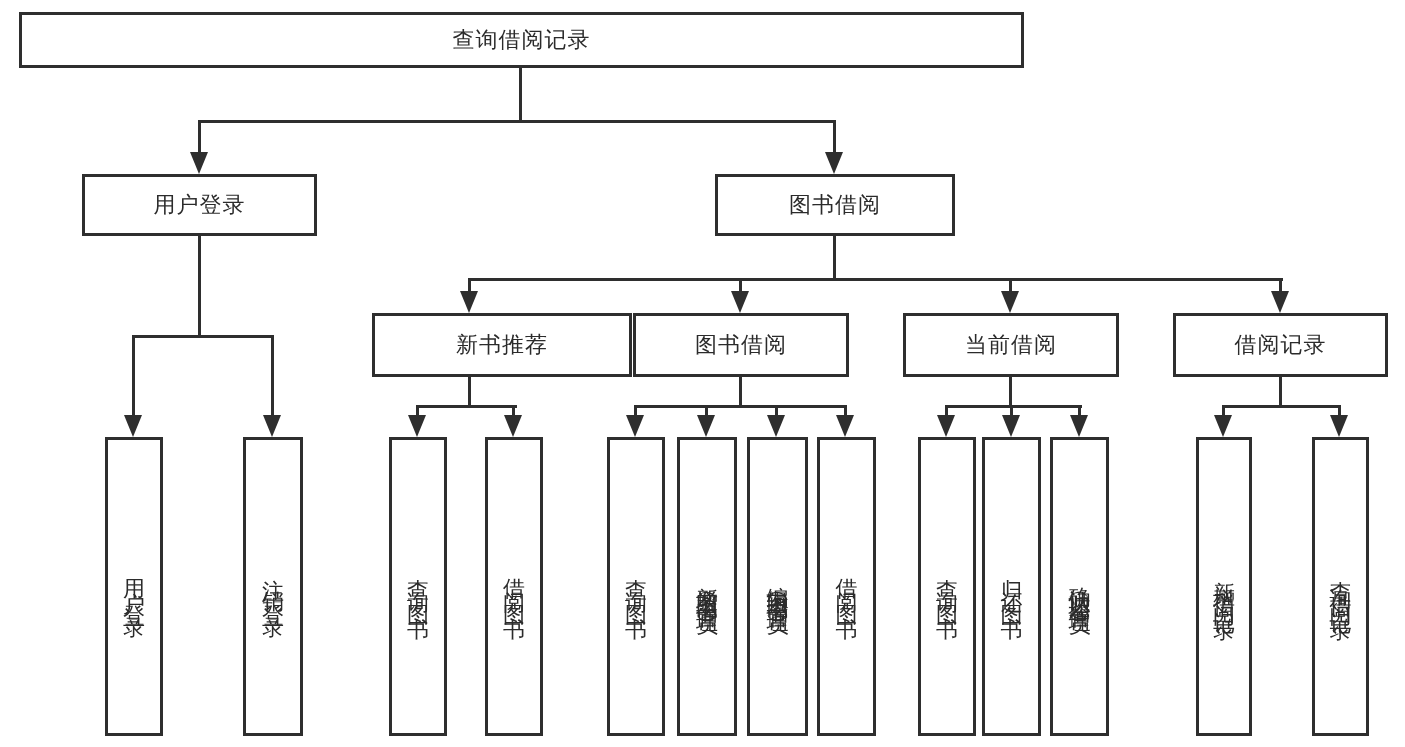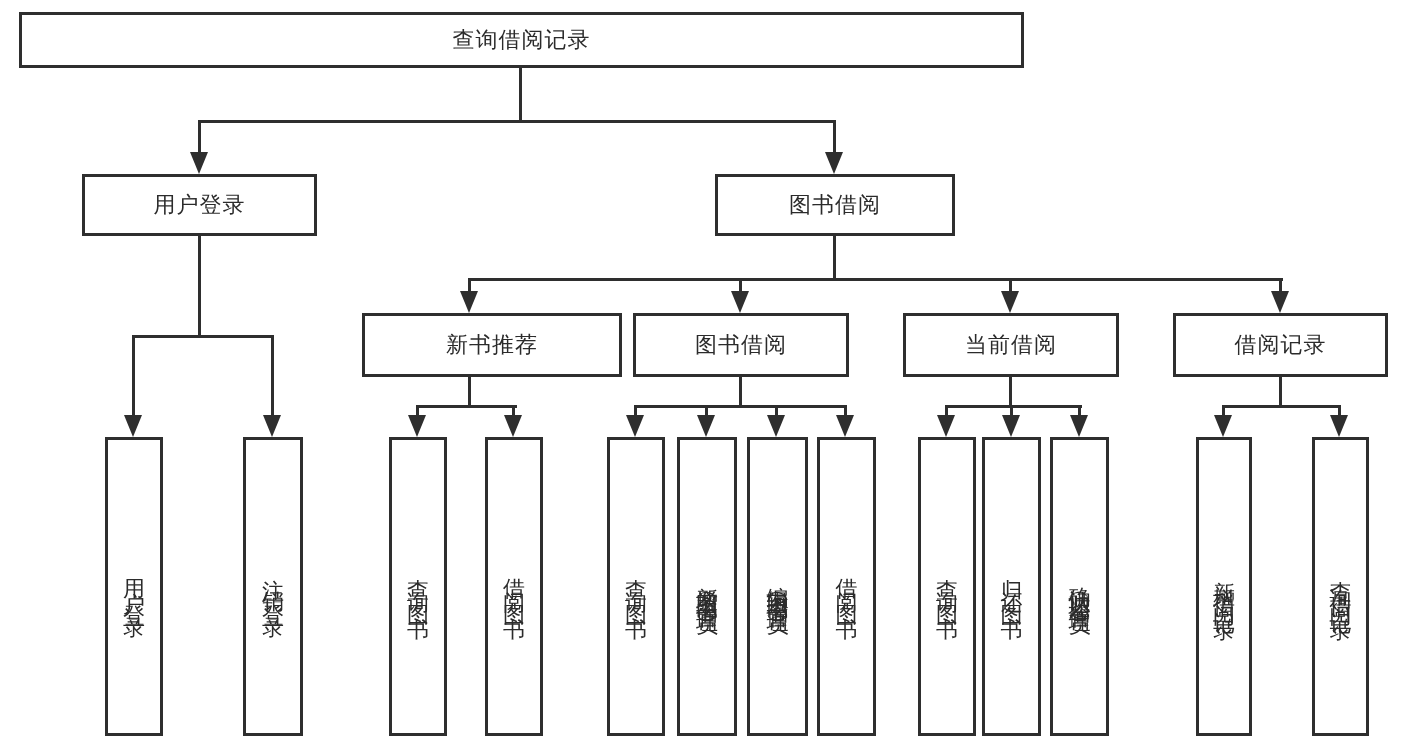--- a/index.html
+++ b/index.html
@@ -81,21 +81,21 @@
   <div class="line" style="left:468px;top:278px;width:815px;height:3px;"></div>
   <div class="line" style="left:468px;top:278px;width:3px;height:13px;"></div>
   <div class="tri" style="left:460px;top:291px;"></div>
   <div class="line" style="left:739px;top:278px;width:3px;height:13px;"></div>
   <div class="tri" style="left:731px;top:291px;"></div>
   <div class="line" style="left:1009px;top:278px;width:3px;height:13px;"></div>
   <div class="tri" style="left:1001px;top:291px;"></div>
   <div class="line" style="left:1279px;top:278px;width:3px;height:13px;"></div>
   <div class="tri" style="left:1271px;top:291px;"></div>
 
-  <div class="box" style="left:362px;top:313px;width:260px;height:64px;">新书推荐</div>
+  <div class="box" style="left:372px;top:313px;width:260px;height:64px;">新书推荐</div>
   <div class="box" style="left:633px;top:313px;width:216px;height:64px;">图书借阅</div>
   <div class="box" style="left:903px;top:313px;width:216px;height:64px;">当前借阅</div>
   <div class="box" style="left:1173px;top:313px;width:215px;height:64px;">借阅记录</div>
 
   <div class="line" style="left:468px;top:377px;width:3px;height:28px;"></div>
   <div class="line" style="left:416px;top:405px;width:101px;height:3px;"></div>
   <div class="line" style="left:416px;top:405px;width:3px;height:10px;"></div>
   <div class="tri" style="left:408px;top:415px;"></div>
   <div class="line" style="left:512px;top:405px;width:3px;height:10px;"></div>
   <div class="tri" style="left:504px;top:415px;"></div>

